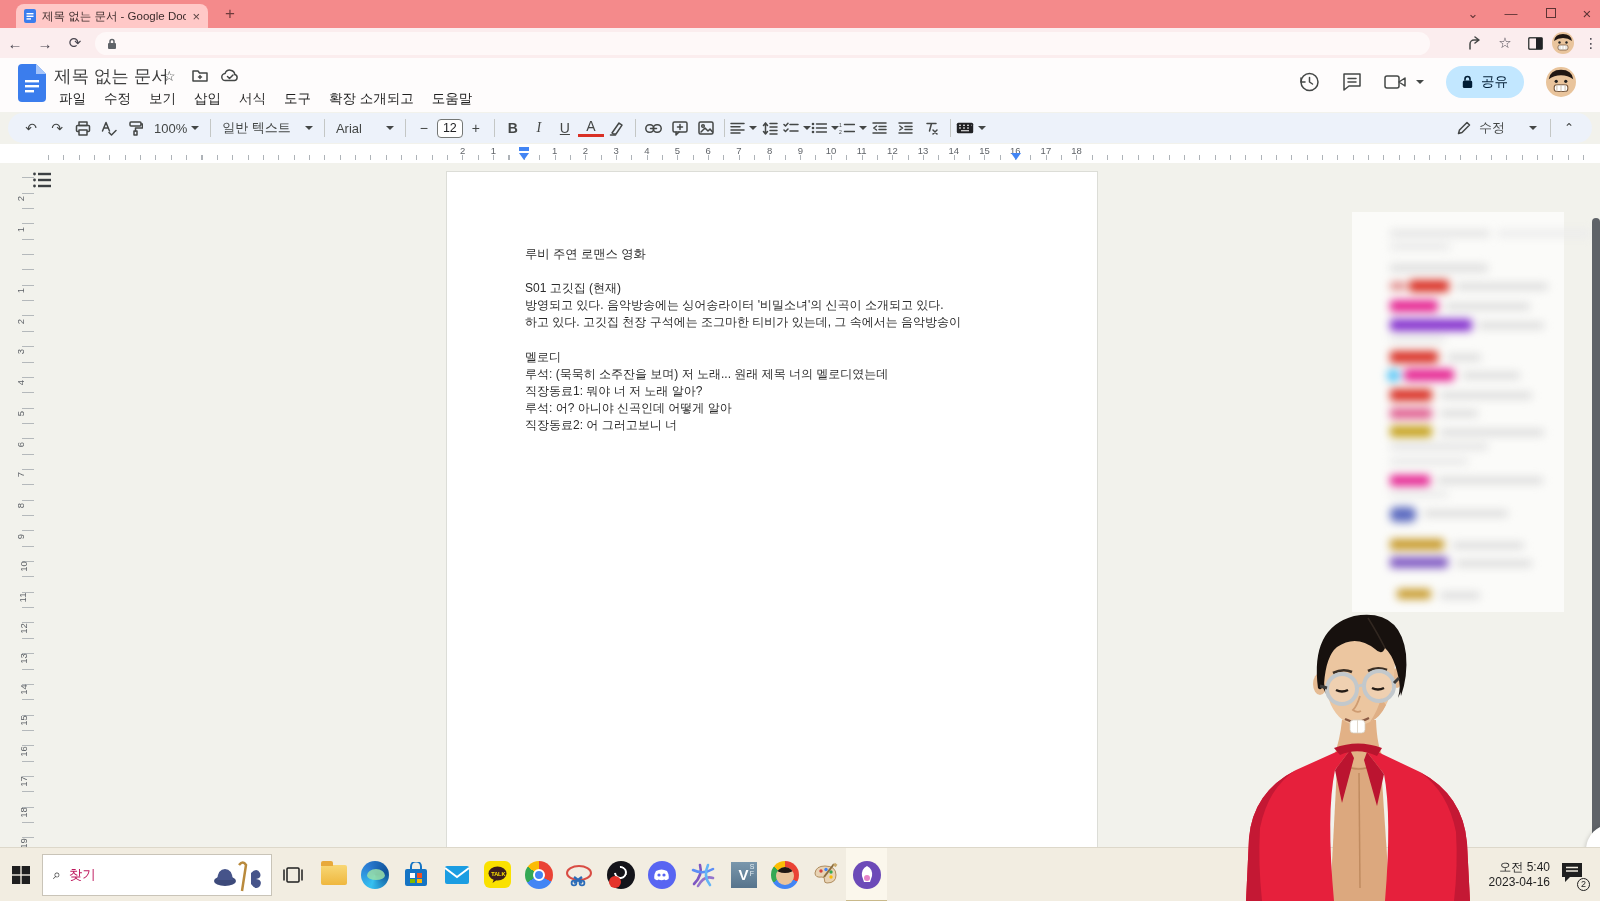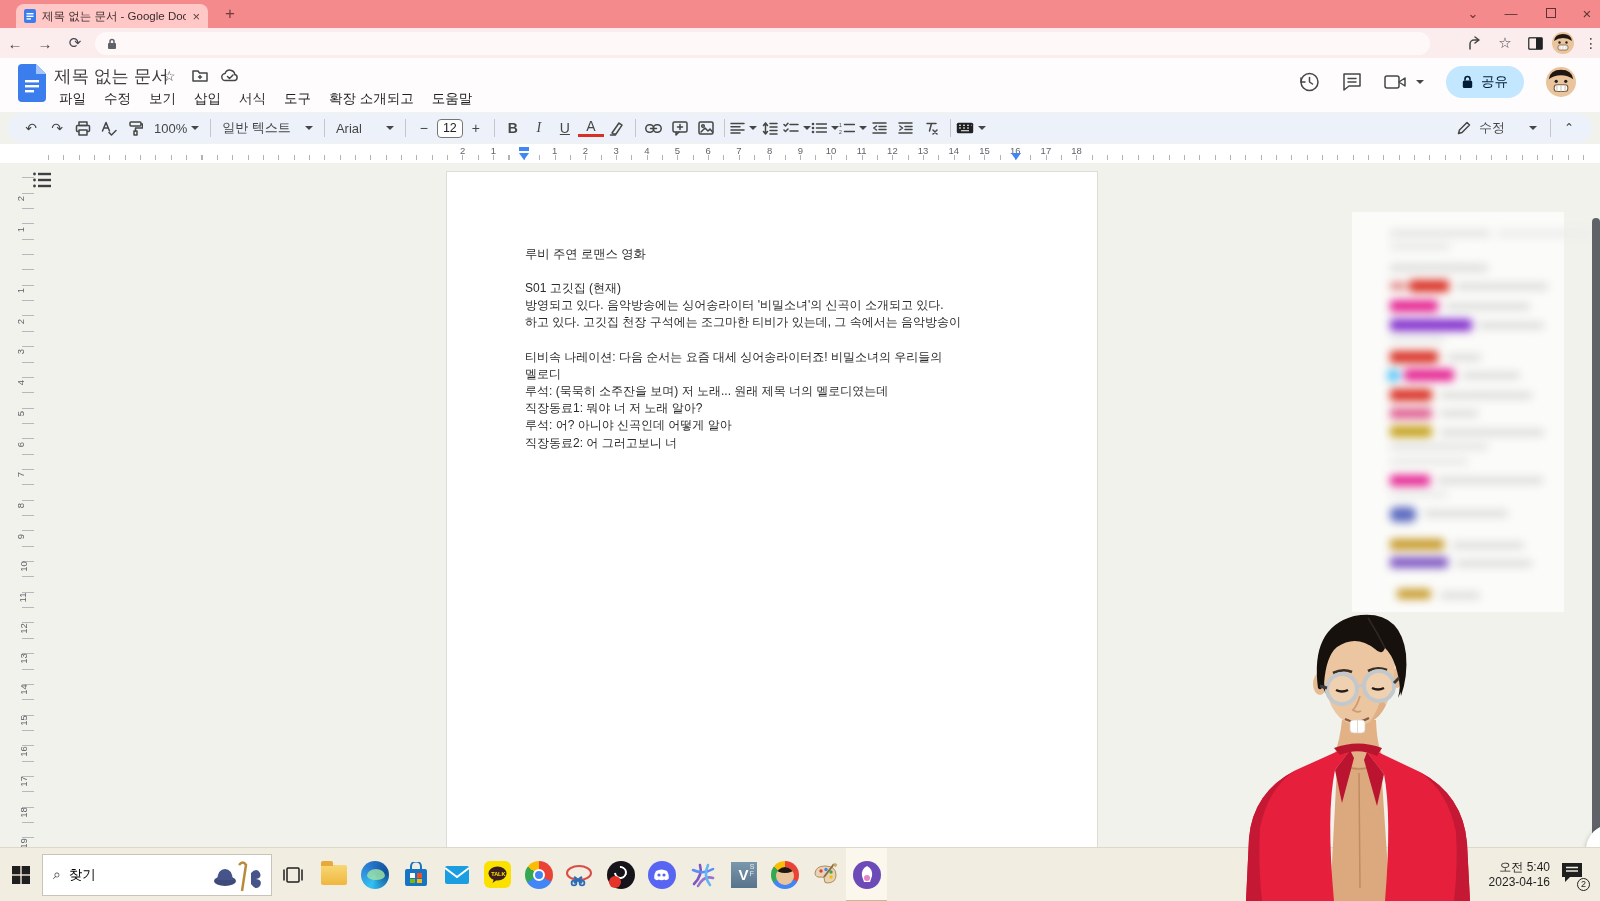--- a/index.html
+++ b/index.html
@@ -89,21 +89,21 @@
   #fab { position:absolute; left:1586px; top:661px; width:52px; height:52px; border-radius:50%; background:#fff;
          box-shadow:0 1px 5px rgba(0,0,0,.25); color:#444; font-size:16px; display:flex; align-items:center; padding-left:8px; }
 
   
   #taskbar { position:absolute; left:0; top:847px; width:1600px; height:54px; background:#F2EDE1; border-top:1px solid #DDD8CA;
              display:flex; align-items:center; z-index:40; }
   #start { width:42px; display:flex; align-items:center; justify-content:center; }
   #searchbox { width:230px; height:42px; background:#FFFFFF; border:1px solid #C9C4B8; display:flex; align-items:center;
                padding:0 10px; gap:8px; position:relative; }
   #searchbox .s-glyph { font-size:14px; color:#444; }
-  #searchbox .s-text { font-size:13.5px; color:#000000; }
+  #searchbox .s-text { font-size:13.5px; color:#be185d; }
   #search-art { position:absolute; right:6px; top:4px; }
   .tb-btn { width:41px; height:54px; display:flex; align-items:center; justify-content:center; position:relative; }
   .tb-btn.active { background:#FBF7EC; box-shadow:inset 0 -2px 0 #C9B98A; }
   #tray { margin-left:auto; display:flex; align-items:center; gap:10px; padding-right:14px; }
   #clock { text-align:right; font-size:12px; color:#1F1F1F; line-height:15px; }
   #notif { position:relative; width:26px; height:26px; }
   #notif-badge { position:absolute; right:-4px; bottom:-3px; width:13px; height:13px; border:1.5px solid #1F1F1F; background:#F2EDE1;
                  border-radius:50%; font-size:9px; display:flex; align-items:center; justify-content:center; color:#1F1F1F; }
 
   
@@ -456,21 +456,20 @@
         <rect x="5" y="12.8" width="13" height="2.4" fill="#3C4043"></rect>
     </svg>
     <div id="page">
       <div id="docText">
           <div class="small">루비 주연 로맨스 영화</div>
           <div class="blank"></div>
           <div class="body">S01 고깃집 (현재)</div>
           <div class="body">방영되고 있다. 음악방송에는 싱어송라이터 '비밀소녀'의 신곡이 소개되고 있다.</div>
           <div class="body">하고 있다. 고깃집 천장 구석에는 조그마한 티비가 있는데, 그 속에서는 음악방송이</div>
           <div class="blank"></div>
-          <div class="body">티비속 나레이션: 다음 순서는 요즘 대세 싱어송라이터죠! 비밀소녀의 우리들의</div>
           <div class="body">멜로디</div>
           <div class="body">루석: (묵묵히 소주잔을 보며) 저 노래... 원래 제목 너의 멜로디였는데</div>
           <div class="body">직장동료1: 뭐야 너 저 노래 알아?</div>
           <div class="body">루석: 어? 아니야 신곡인데 어떻게 알아</div>
           <div class="body">직장동료2: 어 그러고보니 너</div>
         </div>
     </div>
 
     <div id="chatOverlay">
       <div id="chatBlur">

